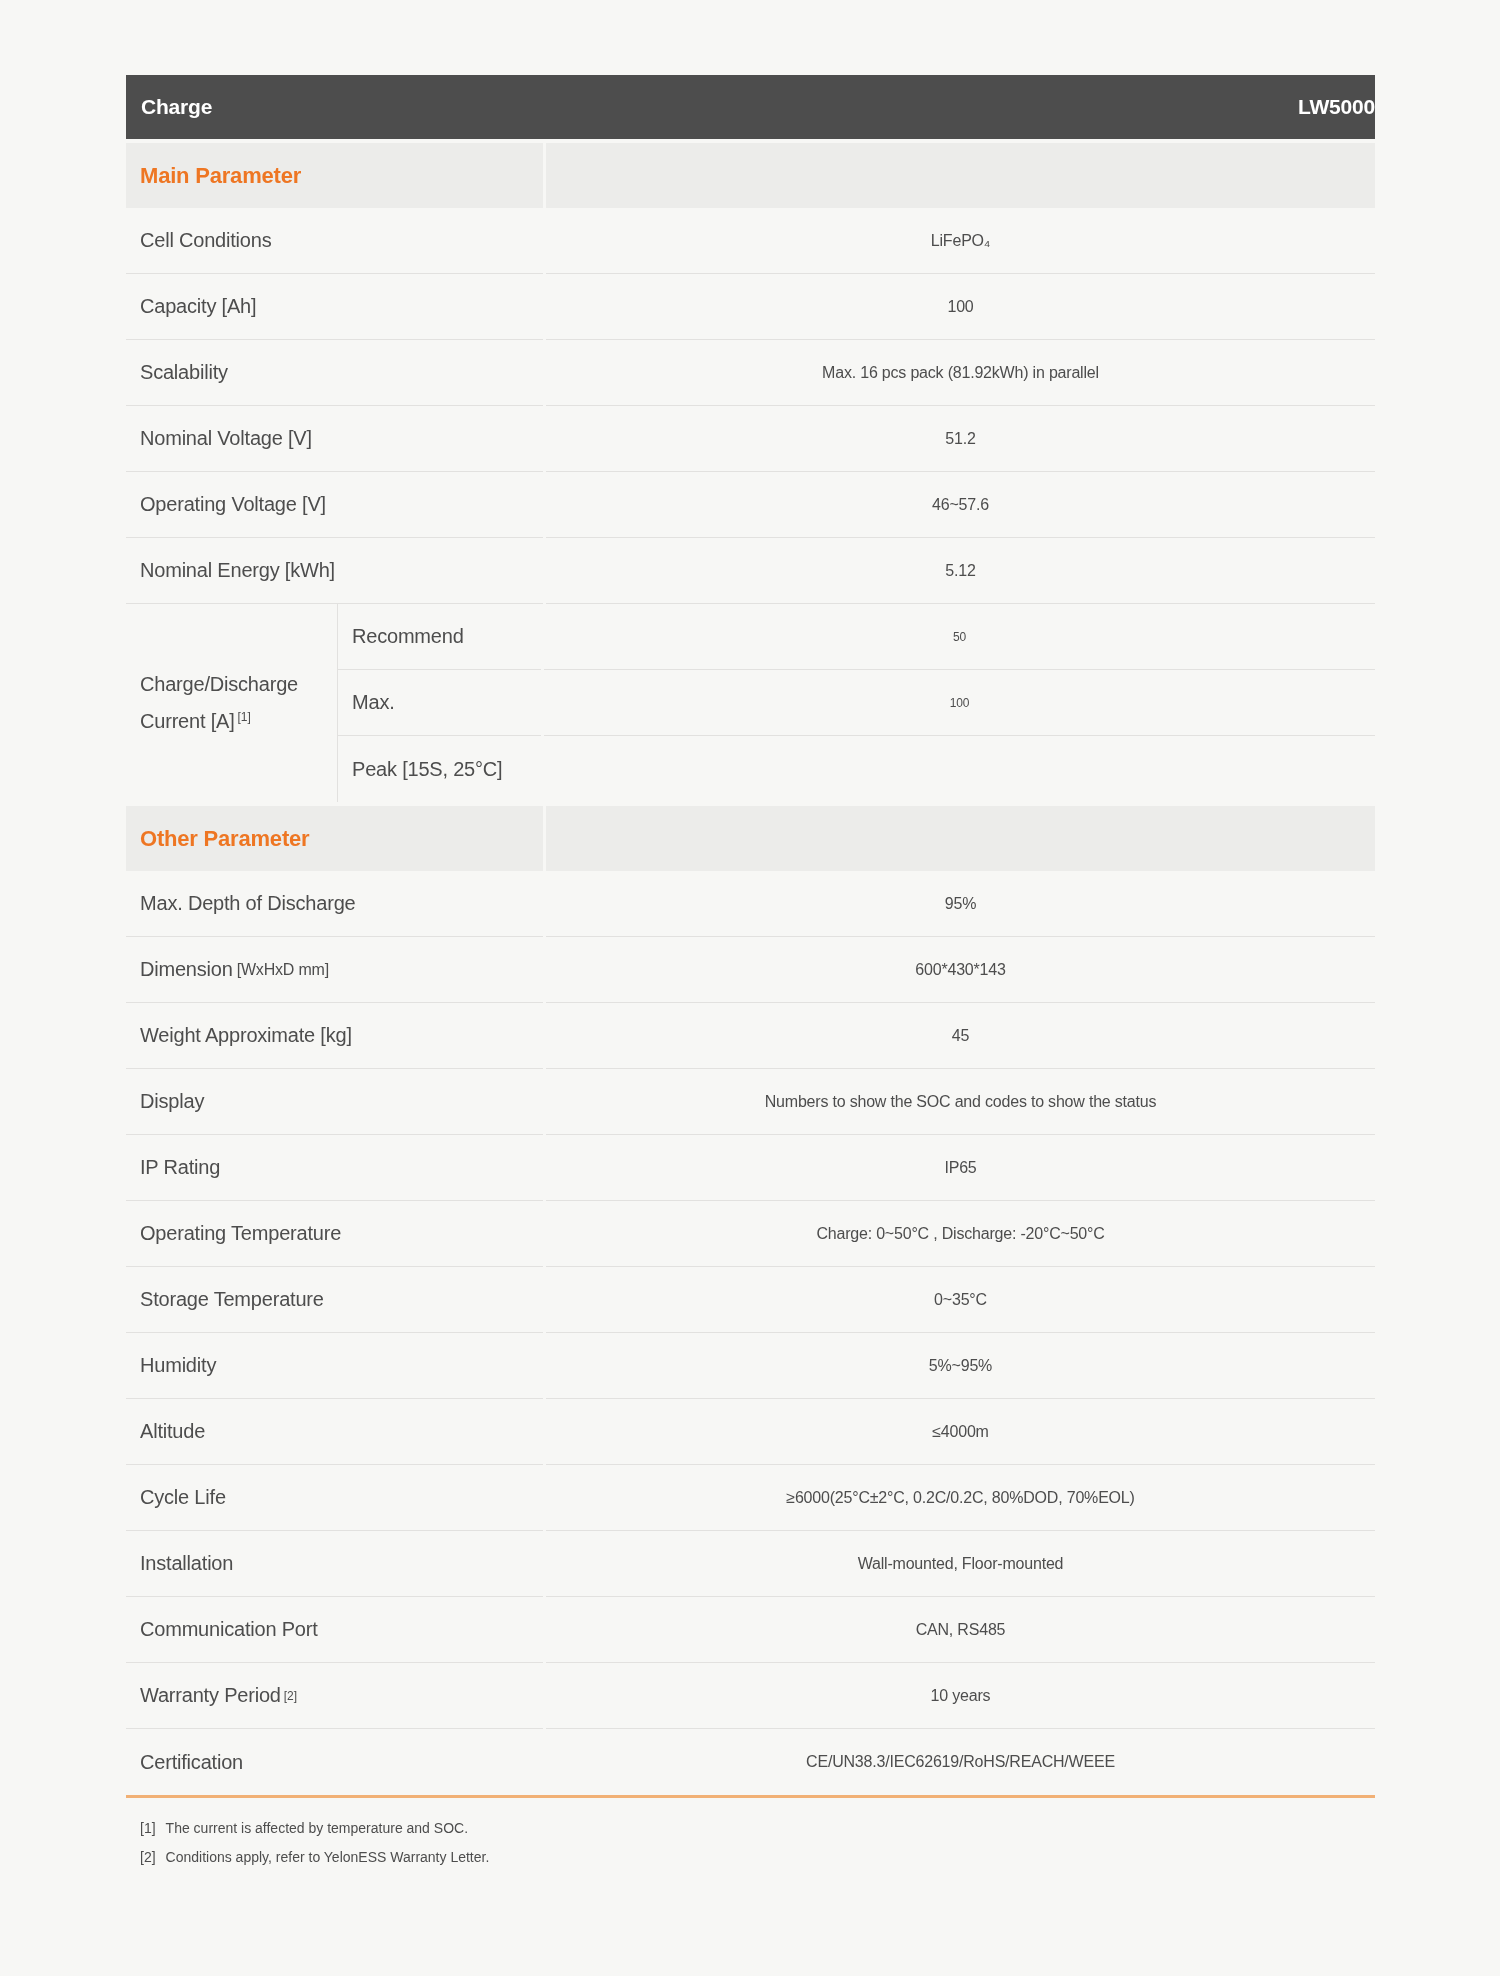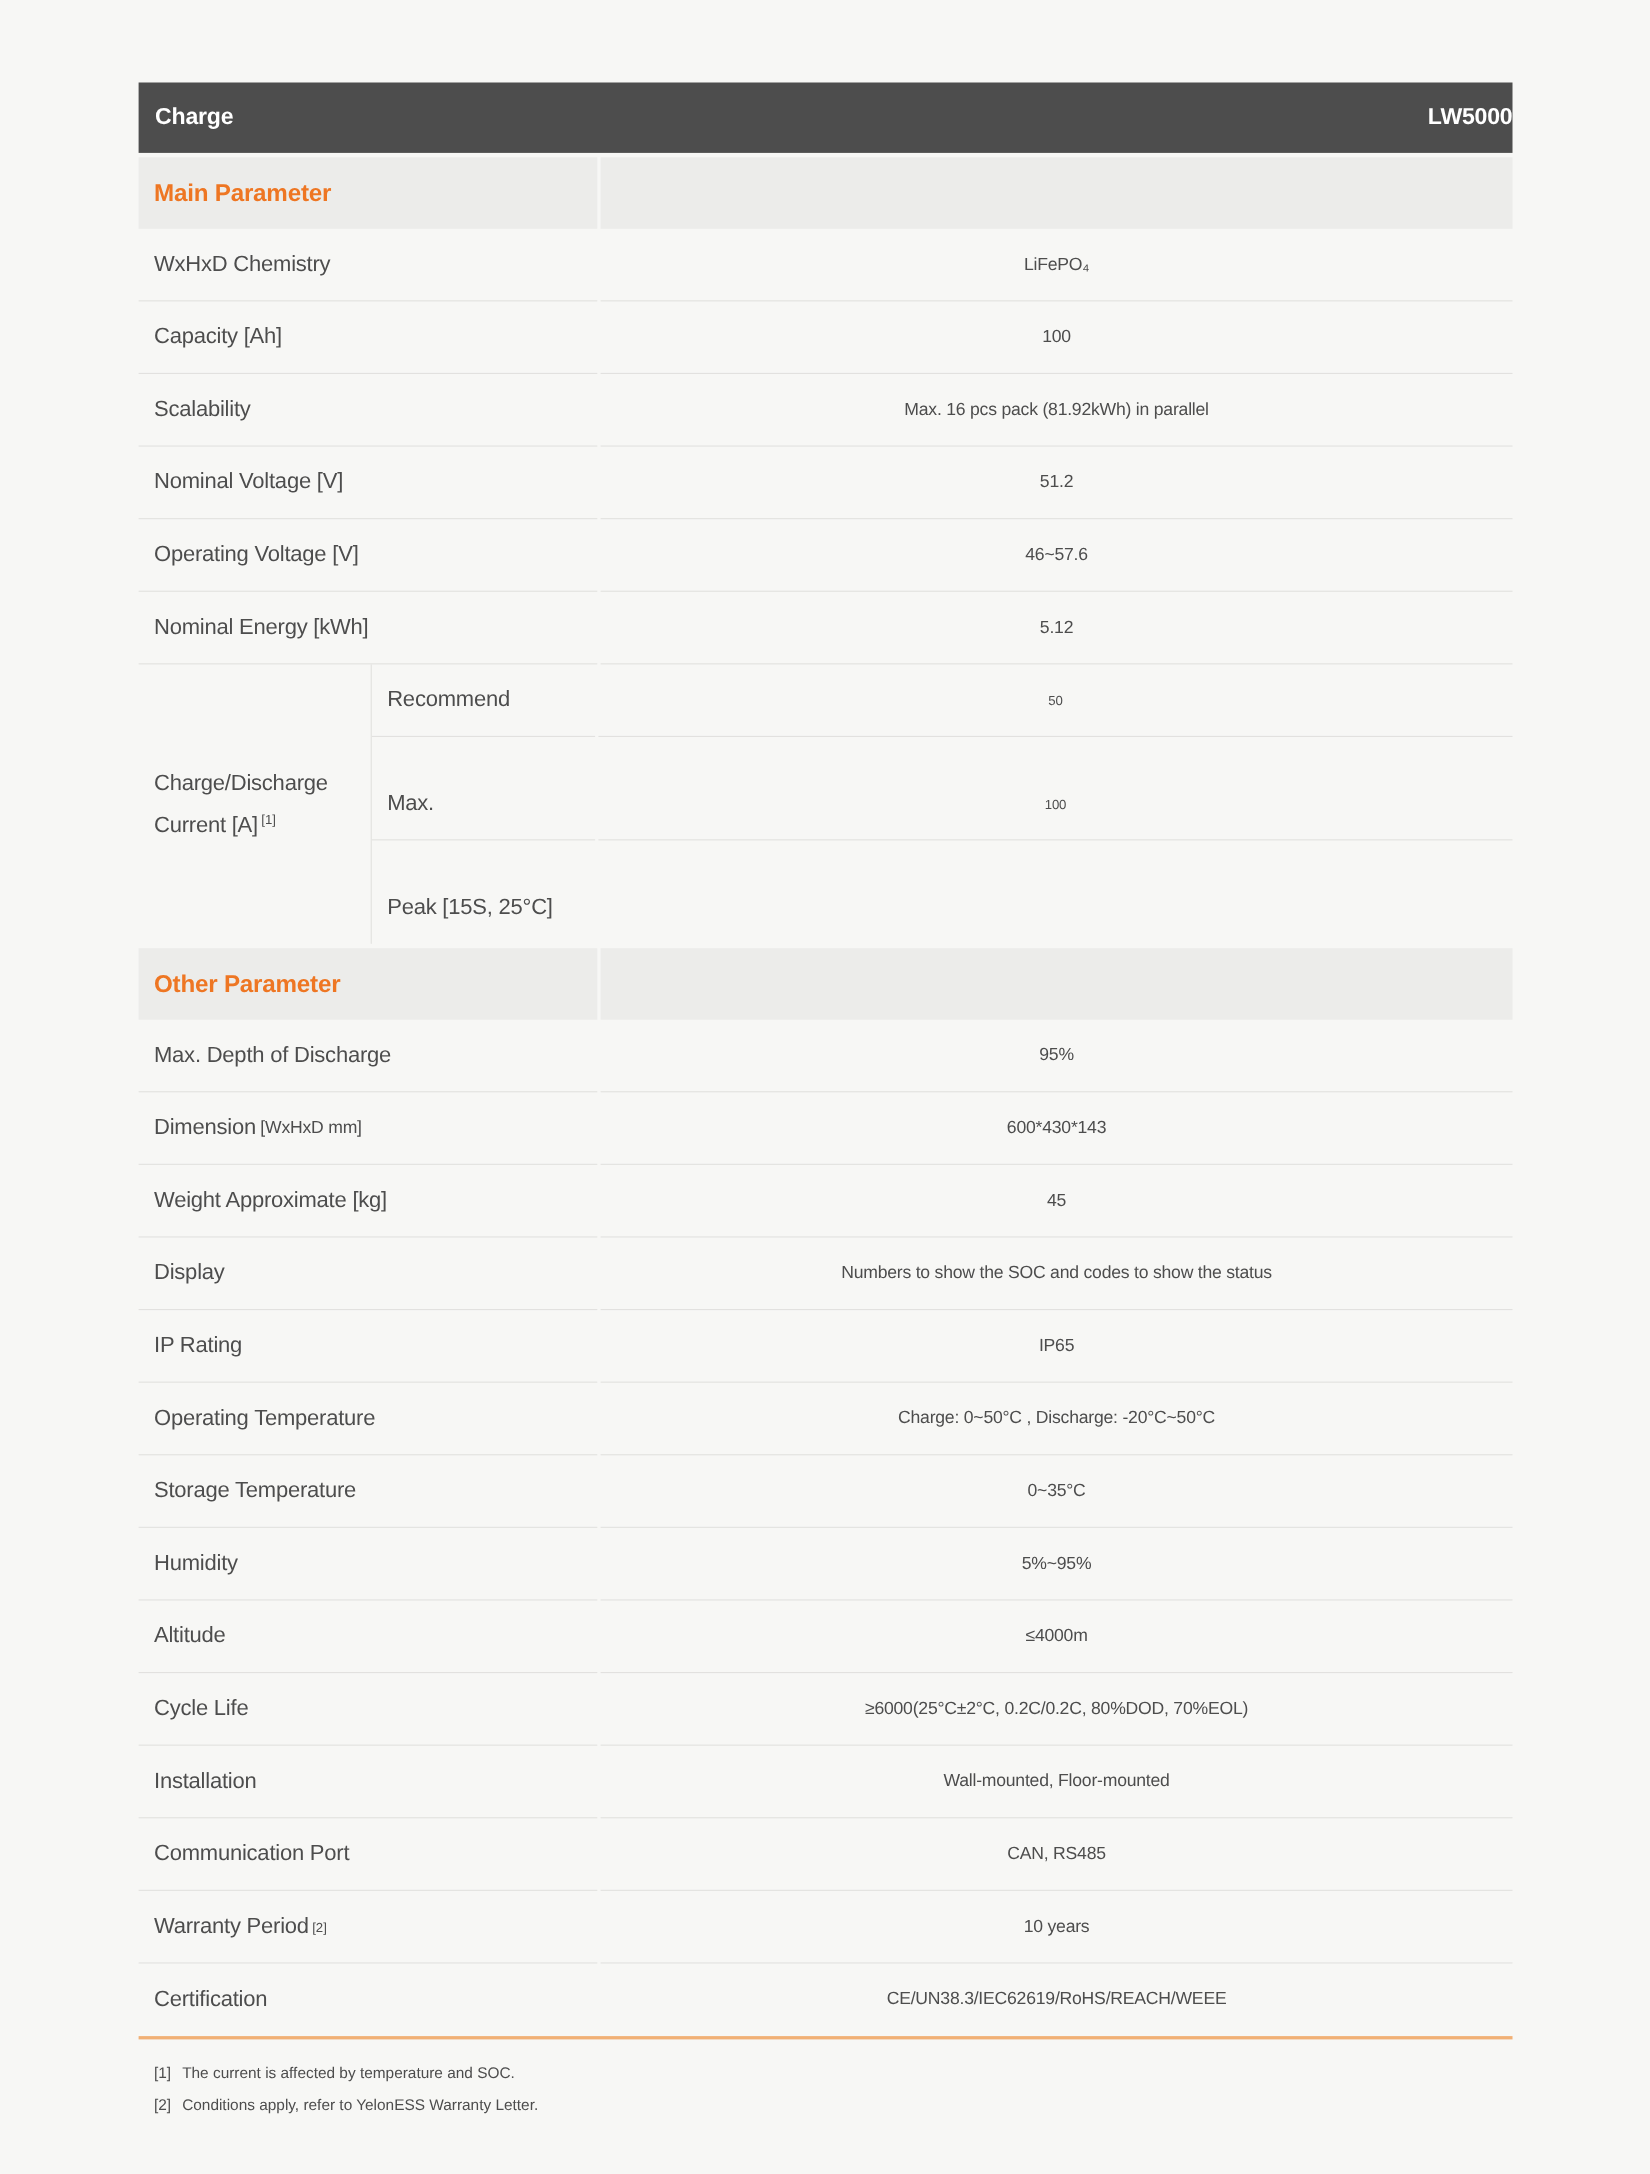--- a/index.html
+++ b/index.html
@@ -122,21 +122,20 @@
     padding-left:14px;
     font-size:20px;
     letter-spacing:-0.2px;
     line-height:33px;
   }
   .sub-rows{
     flex:1;
     border-left:1px solid var(--border);
     display:flex;
     flex-direction:column;
-    gap:28px;
   }
   .sub-row{
     height:66px;
     display:flex;
   }
   .sub-label{
     width:203px;
     margin-right:3px;
     border-bottom:1px solid var(--border);
     display:flex;
@@ -184,21 +183,21 @@
   </div>
 
   <div class="section-row">
     <div class="section-left">
       <span class="section-title">Main Parameter</span>
     </div>
     <div class="section-right"></div>
   </div>
 
   <div class="row">
-    <div class="cell-label">WxHxD Chemistry</div>
+    <div class="cell-label">Cell Conditions</div>
     <div class="cell-value">LiFePO₄</div>
   </div>
   <div class="row">
     <div class="cell-label">Capacity [Ah]</div>
     <div class="cell-value">100</div>
   </div>
   <div class="row">
     <div class="cell-label">Scalability</div>
     <div class="cell-value">Max. 16 pcs pack (81.92kWh) in parallel</div>
   </div>

